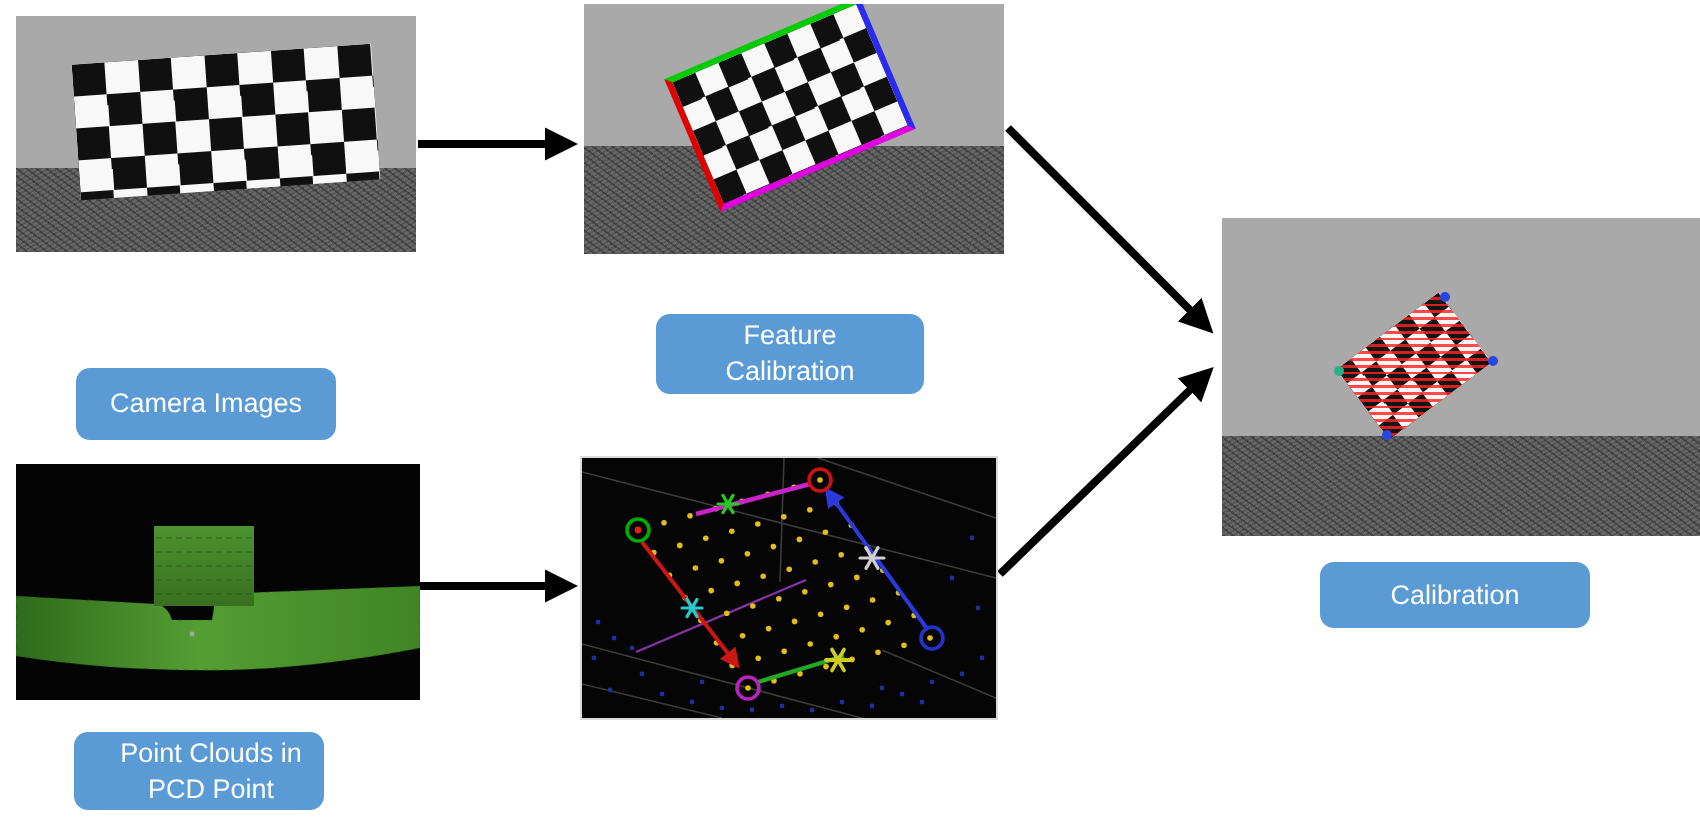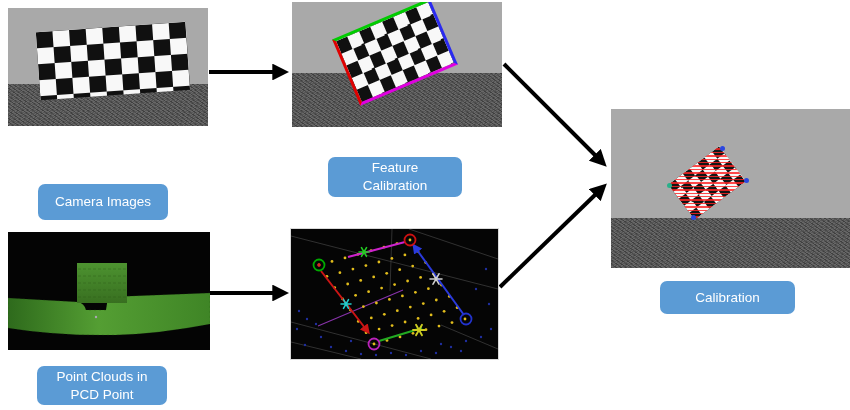--- a/index.html
+++ b/index.html
@@ -257,21 +257,21 @@
     <div class="cdot teal" style="left:56px;top:74px;"></div>
   </div>
 
   <div class="flow-btn" style="left:38px;top:140px;width:130px;height:36px;margin-top:44px;">
     <span>Camera Images</span>
   </div>
   <div class="flow-btn" style="left:328px;top:157px;width:134px;height:40px;">
     <span>Feature</span>
     <span>Calibration</span>
   </div>
-  <div class="flow-btn" style="left:37px;top:366px;width:130px;height:39px;">
+  <div class="flow-btn" style="left:37px;top:366px;width:113px;height:39px;padding-left:12px;">
     <span>Point Clouds in</span>
     <span>PCD Point</span>
   </div>
   <div class="flow-btn" style="left:660px;top:281px;width:135px;height:33px;">
     <span>Calibration</span>
   </div>
 
 </div>
 
 </body></html>

